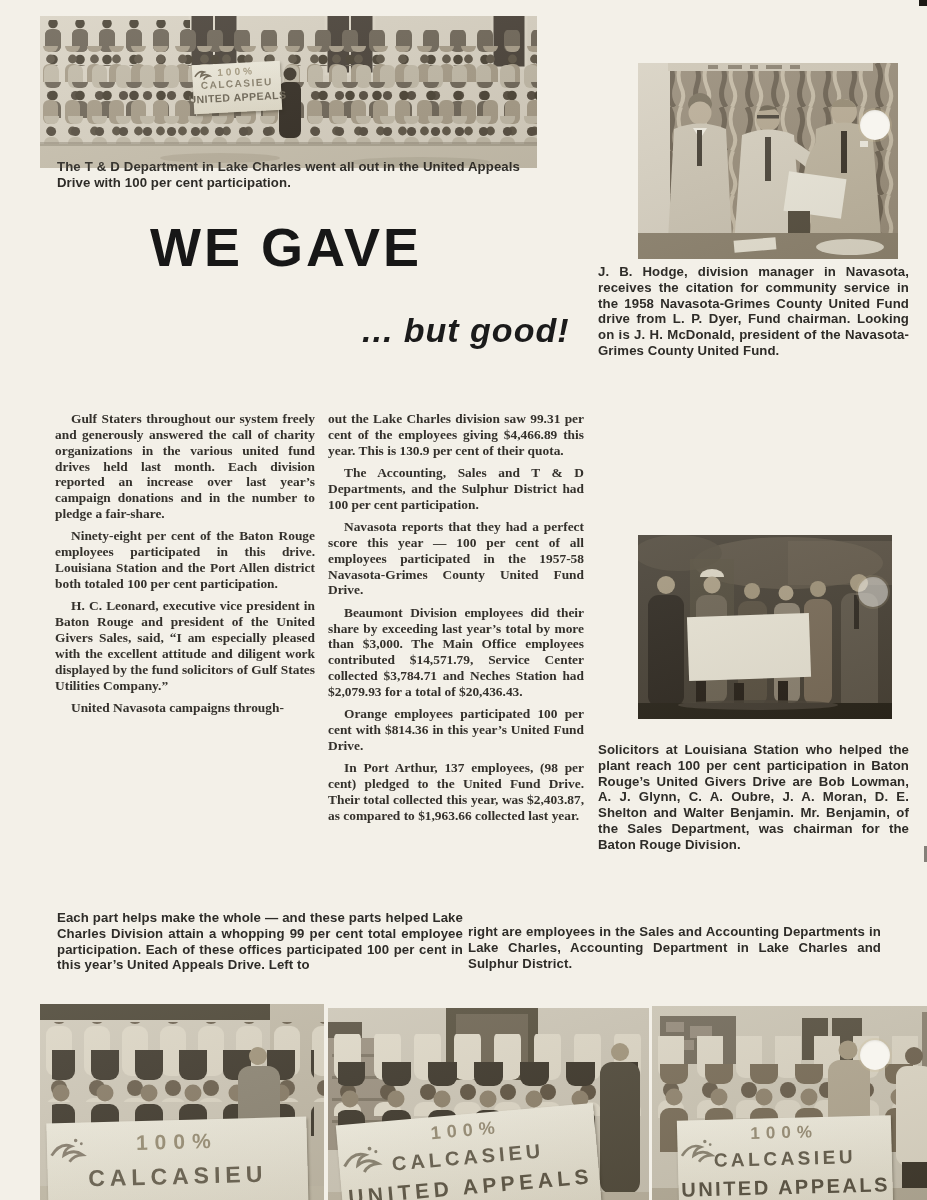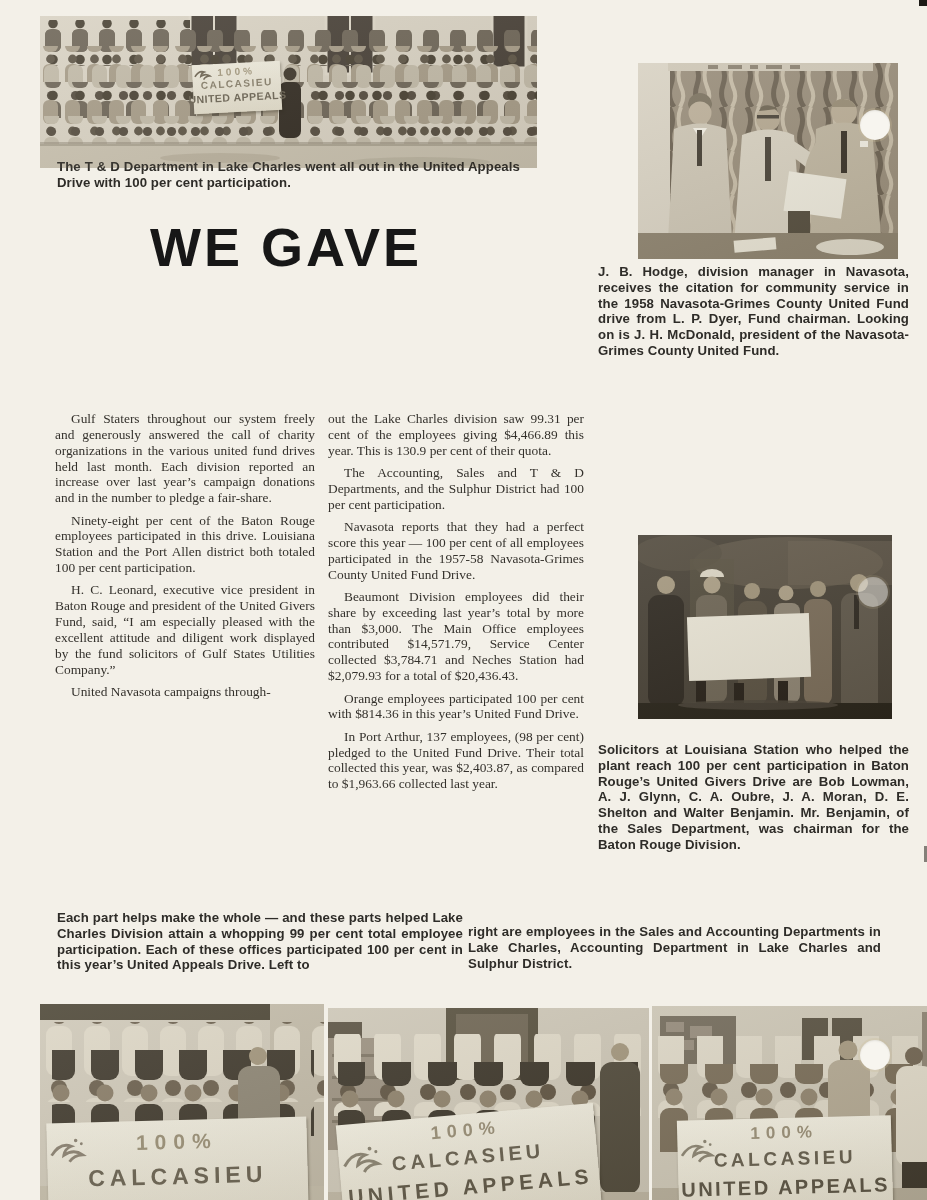--- a/index.html
+++ b/index.html
@@ -55,21 +55,21 @@
   .cap-bl { left:57px;  top:910px; width:406px; }
   .cap-br { left:468px; top:924px; width:413px; }
 
   
   .hl1 { position:absolute; left:150px; top:216px; width:365px; margin:0; 
          font-size:54px; font-weight:700; letter-spacing:3px; color:#171717; }
   .hl2 { position:absolute; left:362px; top:311px; margin:0; white-space:nowrap;
          font-size:34px; font-weight:700; font-style:italic; letter-spacing:1px; color:#1b1b1b; }
 
   
-  .col { position:absolute; top:411px; z-index:2; }
+  .col { position:absolute; top:411px; z-index:2;font-weight:bold; }
   .col-left  { left:55px;  width:260px; }
   .col-right { left:328px; width:256px; }
   .col p { margin:0 0 6.5px 0; font-family:"Liberation Serif", serif; font-size:13.4px;
            line-height:15.85px; color:#34312c; text-align:justify; text-indent:16px; }
   .col p.no-indent { text-indent:0; }
 
   
   .hole { position:absolute; width:30px; height:30px; border-radius:50%; background:#f7f5ef; z-index:5;
           box-shadow:0 0 0 2px rgba(205,190,155,.28), inset 0 1px 2px rgba(0,0,0,.08); }
   .hole-top    { left:860px; top:110px; }
@@ -330,27 +330,28 @@
         <path d="M4 18 Q12 6 22 10 Q16 12 15 18 Q24 12 32 18 Q24 18 20 24" fill="none" stroke="#87806f" stroke-width="2.5"></path>
         <circle cx="26" cy="5" r="1.6" fill="#87806f"></circle>
           <circle cx="31" cy="8" r="1.3" fill="#87806f"></circle>
       </svg>
     </div>
   </figure>
 
   <p class="cap cap-tl">The T &amp; D Department in Lake Charles went all out in the United Appeals Drive with 100 per cent participation.</p>
 
   <h1 class="hl1">WE GAVE</h1>
+  <p class="hl2">... but good!</p>
 
   <p class="cap cap-tr">J. B. Hodge, division manager in Navasota, receives the citation for community service in the 1958 Navasota-Grimes County United Fund drive from L. P. Dyer, Fund chairman. Looking on is J. H. McDonald, president of the Navasota-Grimes County United Fund.</p>
 
   <section class="col col-left">
     <p>Gulf Staters throughout our system freely and generously answered the call of charity organizations in the various united fund drives held last month. Each division reported an increase over last year’s campaign donations and in the number to pledge a fair-share.</p>
     <p>Ninety-eight per cent of the Baton Rouge employees participated in this drive. Louisiana Station and the Port Allen district both totaled 100 per cent participation.</p>
-    <p>H. C. Leonard, executive vice president in Baton Rouge and president of the United Givers Fund, said, “I am especially pleased with the excellent attitude and diligent work displayed by the fund solicitors of Gulf States Utilities Company.”</p>
+    <p>H. C. Leonard, executive vice president in Baton Rouge and president of the United Givers Sales, said, “I am especially pleased with the excellent attitude and diligent work displayed by the fund solicitors of Gulf States Utilities Company.”</p>
     <p>United Navasota campaigns through-</p>
   </section>
 
   <section class="col col-right">
     <p class="no-indent">out the Lake Charles division saw 99.31 per cent of the employees giving $4,466.89 this year. This is 130.9 per cent of their quota.</p>
     <p>The Accounting, Sales and T &amp; D Departments, and the Sulphur District had 100 per cent participation.</p>
     <p>Navasota reports that they had a perfect score this year — 100 per cent of all employees participated in the 1957-58 Navasota-Grimes County United Fund Drive.</p>
     <p>Beaumont Division employees did their share by exceeding last year’s total by more than $3,000. The Main Office employees contributed $14,571.79, Service Center collected $3,784.71 and Neches Station had $2,079.93 for a total of $20,436.43.</p>
     <p>Orange employees participated 100 per cent with $814.36 in this year’s United Fund Drive.</p>
     <p>In Port Arthur, 137 employees, (98 per cent) pledged to the United Fund Drive. Their total collected this year, was $2,403.87, as compared to $1,963.66 collected last year.</p>

